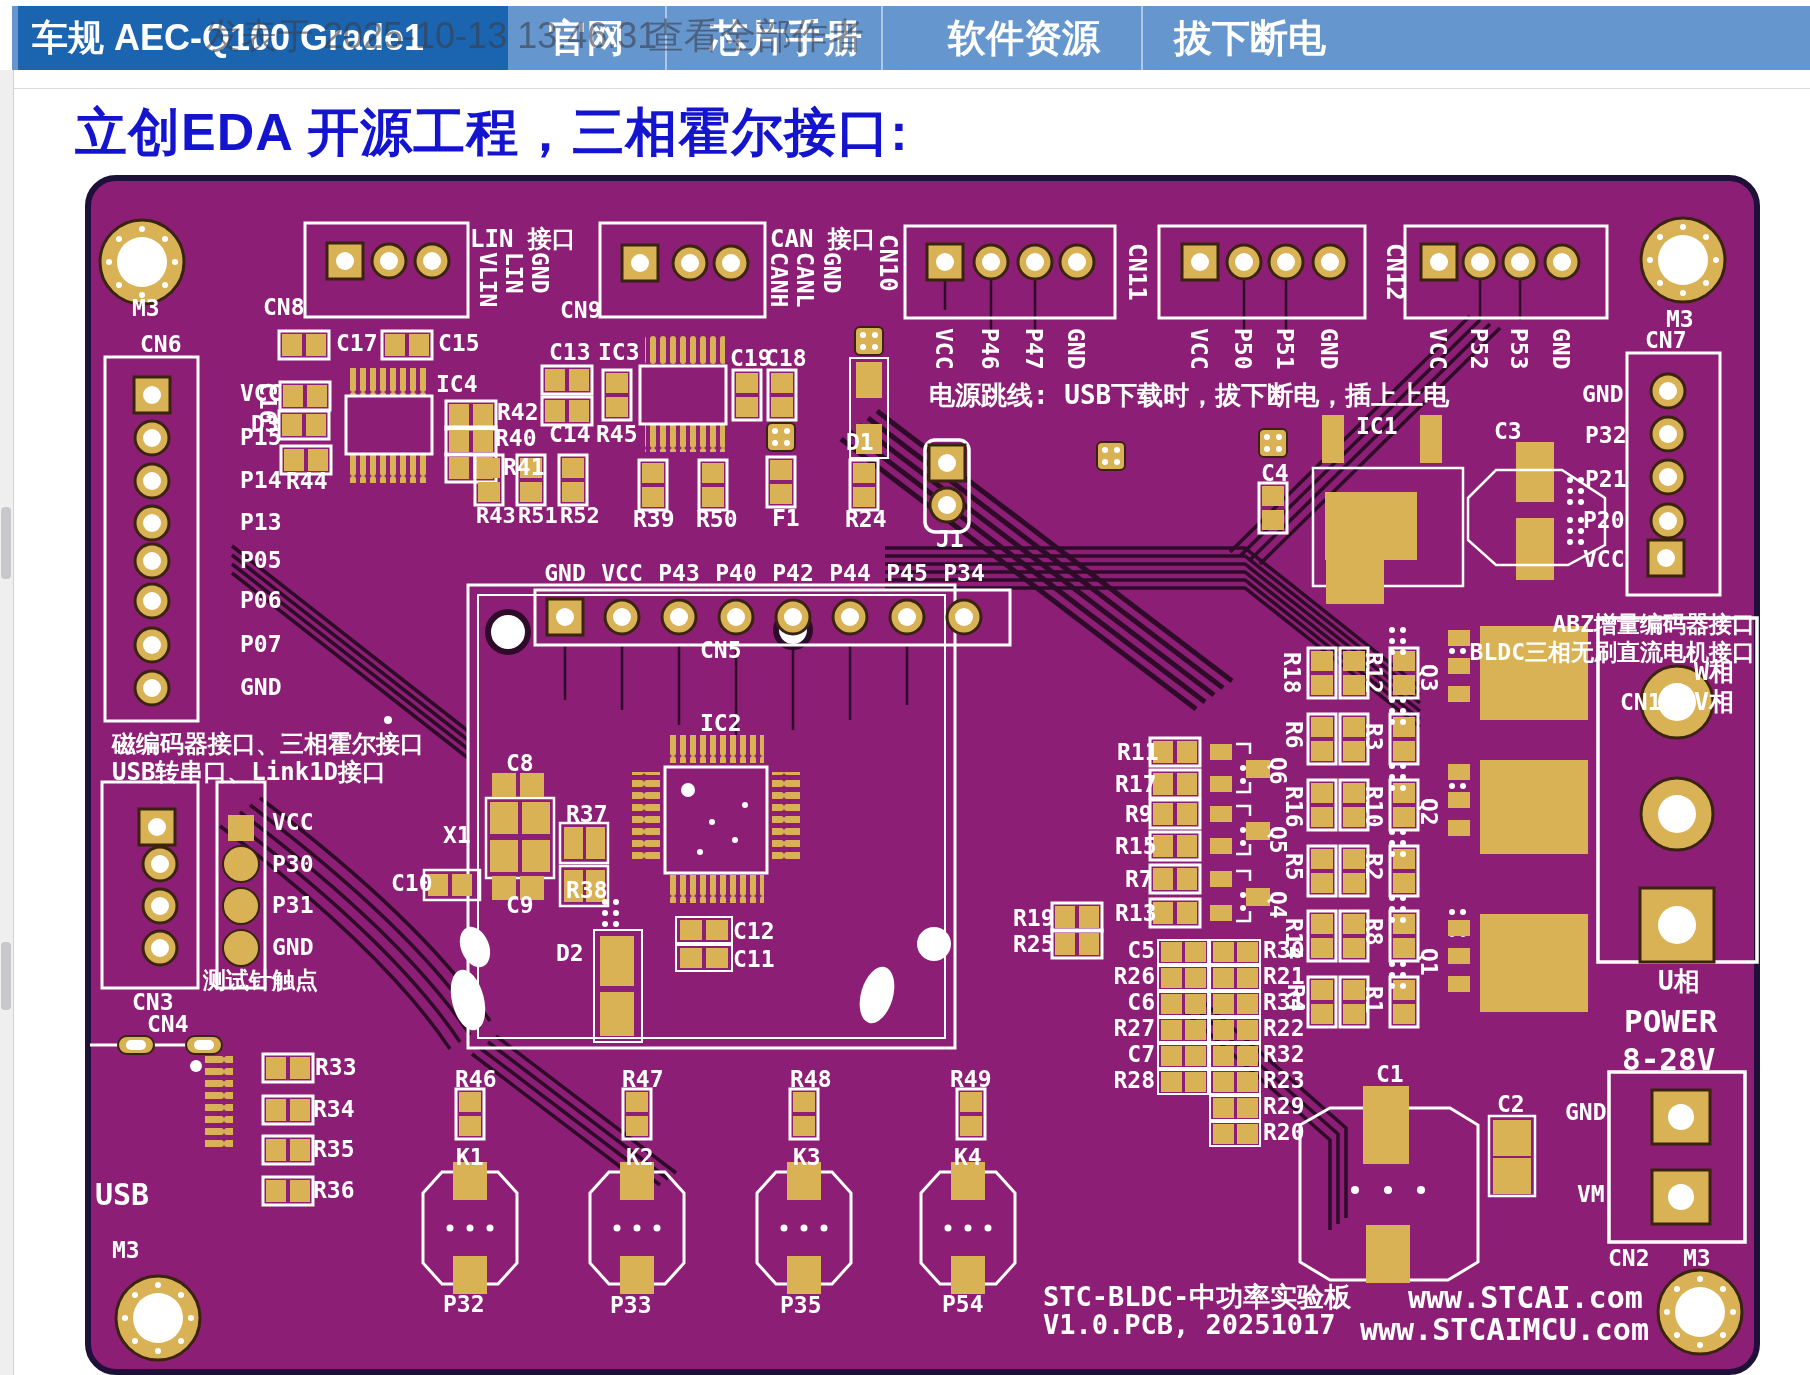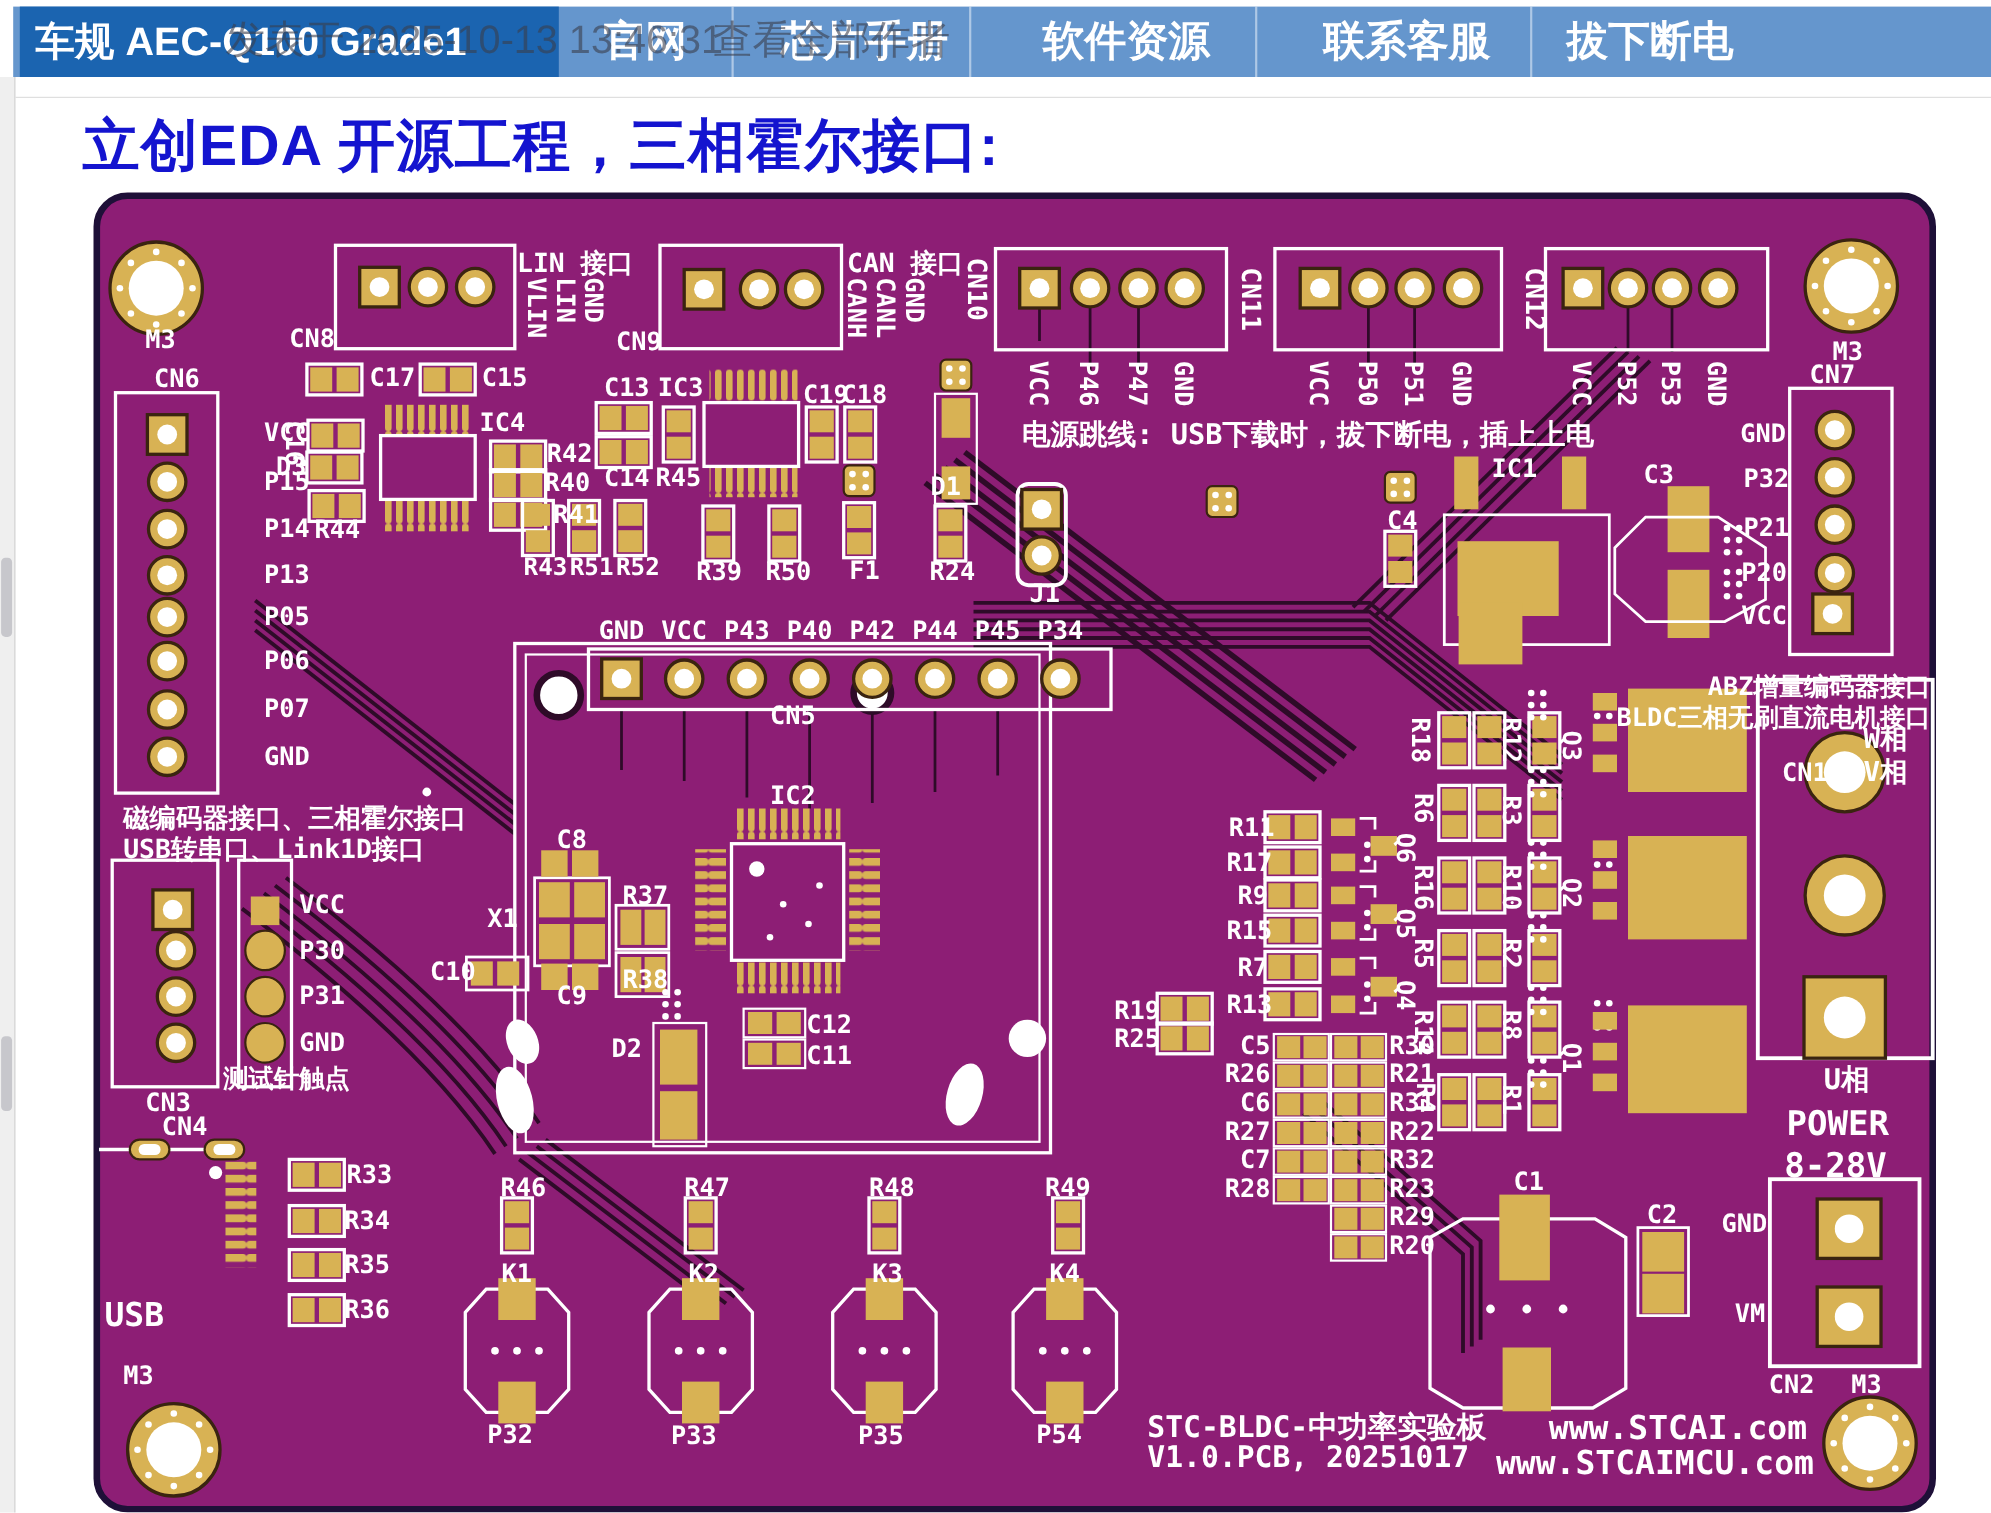--- a/index.html
+++ b/index.html
@@ -45,21 +45,20 @@
 
 <div class="ghost ghost-left">发表于 2025-10-13 13:46:31</div>
 <div class="ghost ghost-right">查看全部作者</div>
 
 <div class="nav">
   <div class="nav-active">车规 AEC-Q100 Grade1</div>
   <div class="nav-items">
     <div class="nav-item" style="width:157px">官网</div>
     <div class="nav-item" style="width:216px">芯片手册</div>
     <div class="nav-item" style="width:260px">软件资源</div>
-    <div class="nav-item" style="width:250px">联系客服</div>
     <div class="nav-item" style="width:192px">拔下断电</div>
   </div>
 </div>
 
 <div class="heading">立创EDA 开源工程，三相霍尔接口:</div>
 
 <svg width="1810" height="1375" viewBox="0 0 1810 1375">
   <defs>
     <g id="m3">
         <circle r="42" class="au" stroke="#3a2410" stroke-width="3"></circle>

